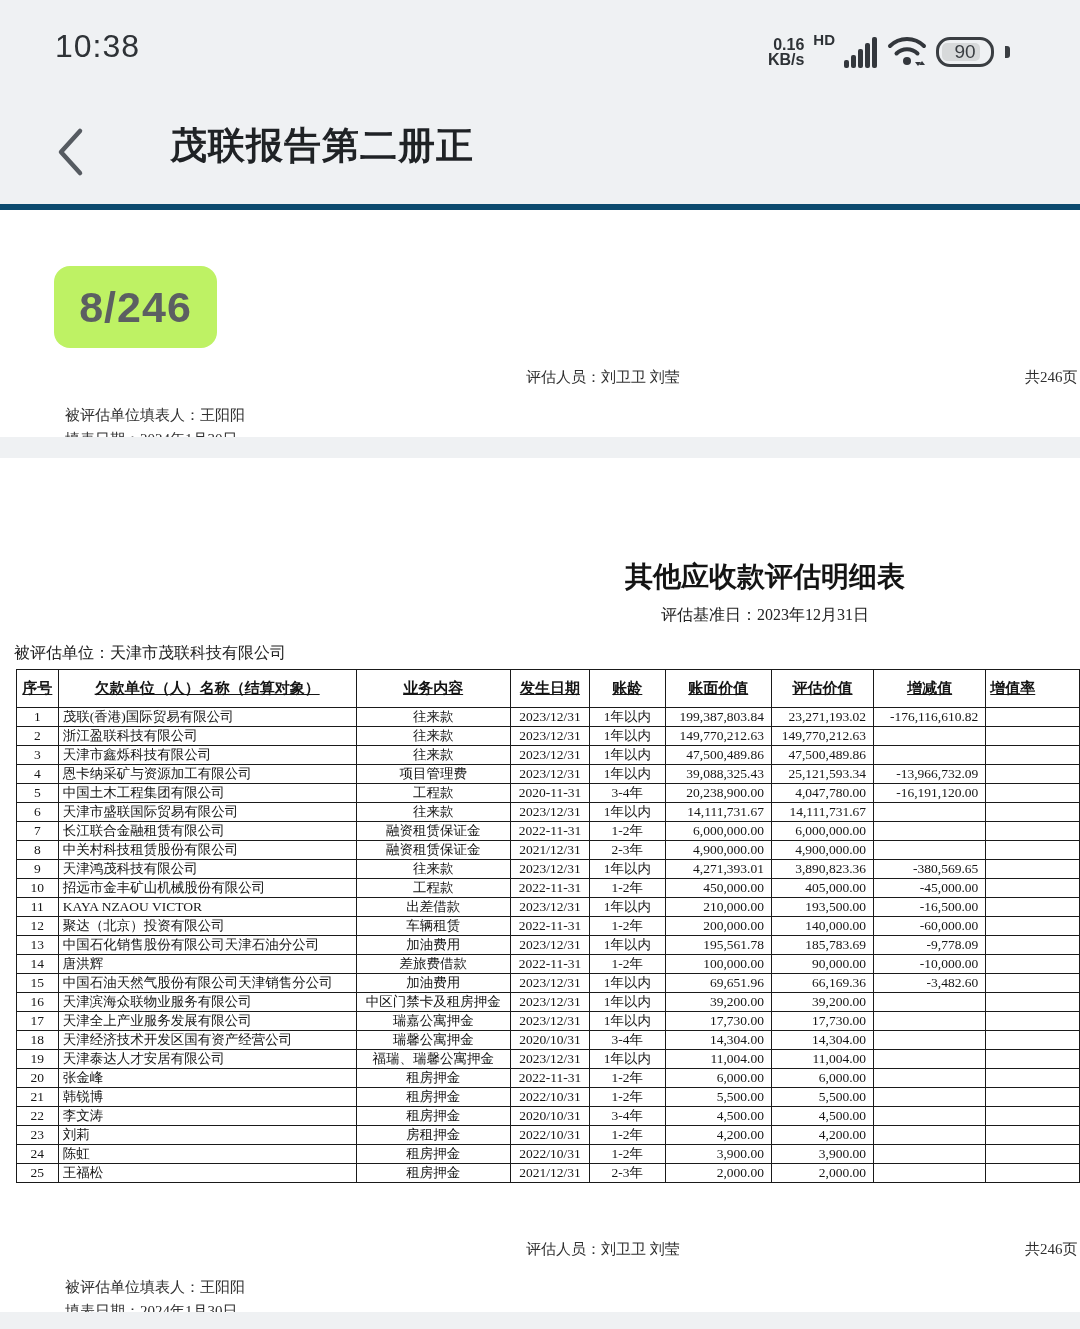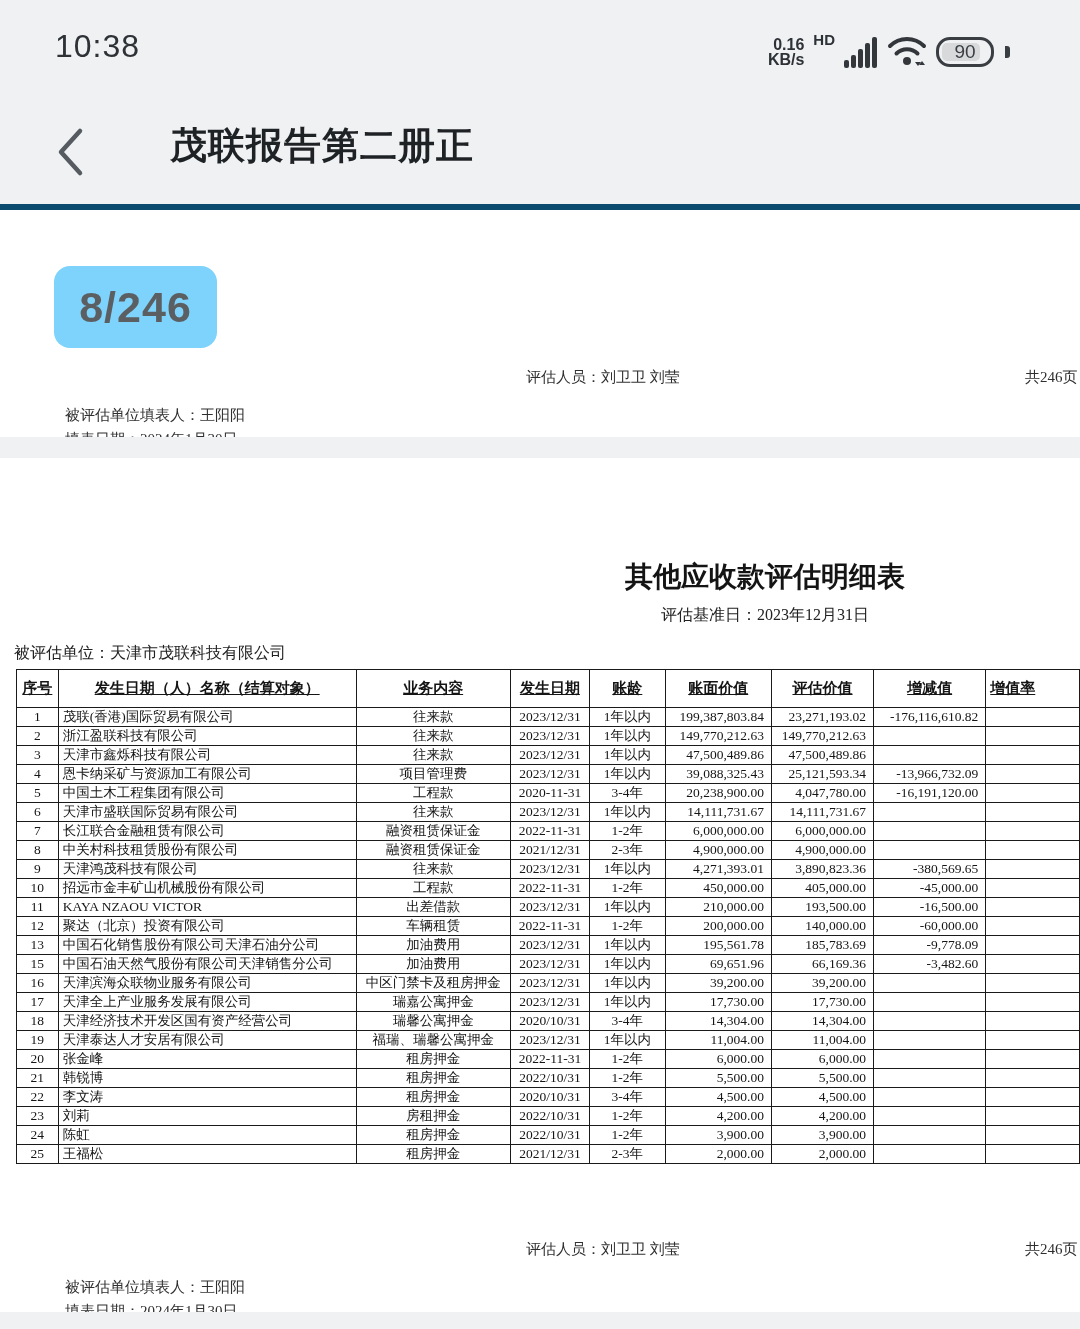--- a/index.html
+++ b/index.html
@@ -25,21 +25,21 @@
   .navbar { position:absolute; top:90px; left:0; width:1080px; height:120px; border-bottom:6px solid #0c4a6e; }
   .back-btn { position:absolute; left:52px; top:36px; width:36px; height:52px; cursor:pointer; }
   .nav-title { position:absolute; left:170px; top:31px; font-size:37px; font-weight:600; color:#1f2225; letter-spacing:1px; white-space:nowrap; }
   
   .viewer { position:absolute; top:210px; left:0; width:1080px; height:1119px; }
   .page { position:absolute; left:0; width:1080px; background:#ffffff; overflow:hidden; }
   .page7 { top:0; height:227px; }
   .page8 { top:248px; height:854px; }
   .page-badge {
     position:absolute; left:54px; top:56px; width:163px; height:82px;
-    background:#7dd3fc; border-radius:16px;
+    background:#bef264; border-radius:16px;
     display:flex; align-items:center; justify-content:center;
     font-size:43px; font-weight:700; color:#5c5f62; letter-spacing:1px;
   }
   .doc-footer-left  { position:absolute; left:65px;  font-family:"Liberation Serif", serif; font-size:15px; color:#2f2f2f; line-height:24px; white-space:nowrap;margin-top:38px; }
   .doc-footer-mid   { position:absolute; left:526px; font-family:"Liberation Serif", serif; font-size:15px; color:#2f2f2f; line-height:24px; white-space:nowrap; }
   .doc-footer-right { position:absolute; left:1025px;font-family:"Liberation Serif", serif; font-size:15px; color:#2f2f2f; line-height:24px; white-space:nowrap; }
   .p7-footer { top:155px; } .p8-footer { top:779px; }
   .doc-title { position:absolute; left:765px; top:100px; transform:translateX(-50%); font-family:"Liberation Serif", serif; font-size:28px; font-weight:700; color:#141414; white-space:nowrap; }
   .doc-subtitle { position:absolute; left:765px; top:147px; transform:translateX(-50%); font-family:"Liberation Serif", serif; font-size:16px; color:#222; white-space:nowrap; }
   .doc-unit-line { position:absolute; left:14px; top:185px; font-family:"Liberation Serif", serif; font-size:16px; color:#222; white-space:nowrap; }
@@ -125,21 +125,21 @@
         <col style="width:87px">
           <col style="width:90px">
           <col style="width:114px">
         <col style="width:107px">
           <col style="width:121px">
           <col style="width:120px">
       </colgroup>
       <thead>
           <tr>
             <th class="c0">序号</th>
-            <th class="c1">发生日期（人）名称（结算对象）</th>
+            <th class="c1">欠款单位（人）名称（结算对象）</th>
             <th class="c2">业务内容</th>
             <th class="c3">发生日期</th>
             <th class="c4">账龄</th>
             <th class="c5">账面价值</th>
             <th class="c6">评估价值</th>
             <th class="c7">增减值</th>
             <th class="c8">增值率</th>
           </tr>
         </thead>
       <tbody>
@@ -280,20 +280,31 @@
             <td class="c1">中国石化销售股份有限公司天津石油分公司</td>
             <td class="c2">加油费用</td>
             <td class="c3">2023/12/31</td>
             <td class="c4">1年以内</td>
             <td class="c5">195,561.78</td>
             <td class="c6">185,783.69</td>
             <td class="c7">-9,778.09</td>
             <td class="c8"></td>
           </tr>
           <tr>
+            <td class="c0">14</td>
+            <td class="c1">唐洪辉</td>
+            <td class="c2">差旅费借款</td>
+            <td class="c3">2022-11-31</td>
+            <td class="c4">1-2年</td>
+            <td class="c5">100,000.00</td>
+            <td class="c6">90,000.00</td>
+            <td class="c7">-10,000.00</td>
+            <td class="c8"></td>
+          </tr>
+          <tr>
             <td class="c0">15</td>
             <td class="c1">中国石油天然气股份有限公司天津销售分公司</td>
             <td class="c2">加油费用</td>
             <td class="c3">2023/12/31</td>
             <td class="c4">1年以内</td>
             <td class="c5">69,651.96</td>
             <td class="c6">66,169.36</td>
             <td class="c7">-3,482.60</td>
             <td class="c8"></td>
           </tr>

